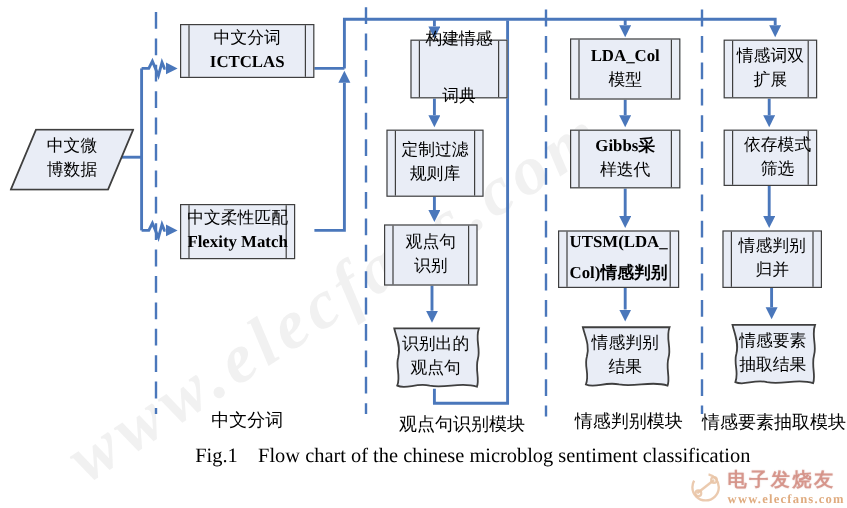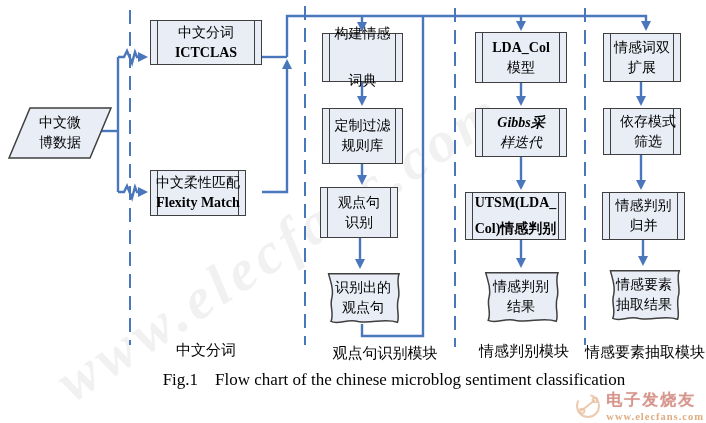--- a/index.html
+++ b/index.html
@@ -97,21 +97,21 @@
 
   <div class="node proc" style="left:150px;top:20px;width:112px;height:45px;">
     <div class="ln">中文分词</div>
     <div class="ln b">ICTCLAS</div>
   </div>
   <div class="node proc" style="left:150px;top:170px;width:96px;height:46px;">
     <div class="ln">中文柔性匹配</div>
     <div class="ln b">Flexity Match</div>
   </div>
 
-  <div class="node proc" style="left:322px;top:33px;width:81px;height:49px;gap:27px;">
+  <div class="node proc" style="left:342px;top:33px;width:81px;height:49px;gap:27px;">
     <div class="ln">构建情感</div>
     <div class="ln">词典</div>
   </div>
   <div class="node proc" style="left:322px;top:108px;width:81px;height:56px;">
     <div class="ln">定制过滤</div>
     <div class="ln">规则库</div>
   </div>
   <div class="node proc" style="left:320px;top:187px;width:78px;height:51px;">
     <div class="ln">观点句</div>
     <div class="ln">识别</div>
@@ -121,21 +121,21 @@
       <path d="M8,3 L94,3 C90,13 96,22 93,31 C90,41 95,50 92,57 C76,52 60,59 44,56 C30,53 20,60 11,56 C15,47 9,39 12,30 C15,20 10,11 8,3 Z"></path>
     </svg>
     <div class="ln">识别出的</div>
     <div class="ln">观点句</div>
   </div>
 
   <div class="node proc" style="left:475px;top:32px;width:92px;height:51px;">
     <div class="ln b">LDA_Col</div>
     <div class="ln">模型</div>
   </div>
-  <div class="node proc" style="left:475px;top:108px;width:92px;height:49px;font-style:italic;">
+  <div class="node proc" style="left:475px;top:108px;width:92px;height:49px;">
     <div class="ln b">Gibbs采</div>
     <div class="ln">样迭代</div>
   </div>
   <div class="node proc" style="left:465px;top:192px;width:101px;height:48px;justify-content:space-between;">
     <div class="ln b">UTSM(LDA_</div>
     <div class="ln b">Col)情感判别</div>
   </div>
   <div class="node" style="left:479px;top:270px;width:84px;height:54px;">
     <svg class="shape-svg" viewBox="0 0 100 60" preserveAspectRatio="none">
       <path d="M8,3 L94,3 C90,13 96,22 93,31 C90,41 95,50 92,57 C76,52 60,59 44,56 C30,53 20,60 11,56 C15,47 9,39 12,30 C15,20 10,11 8,3 Z"></path>

